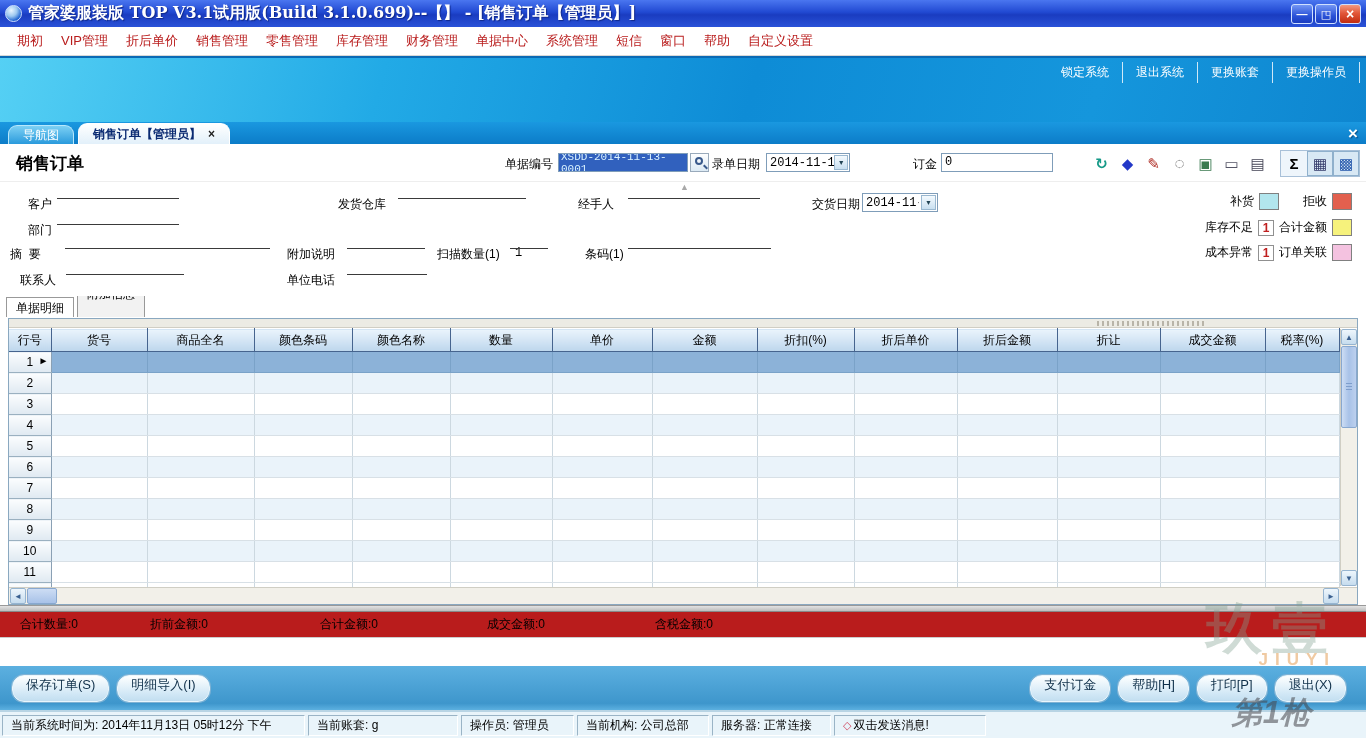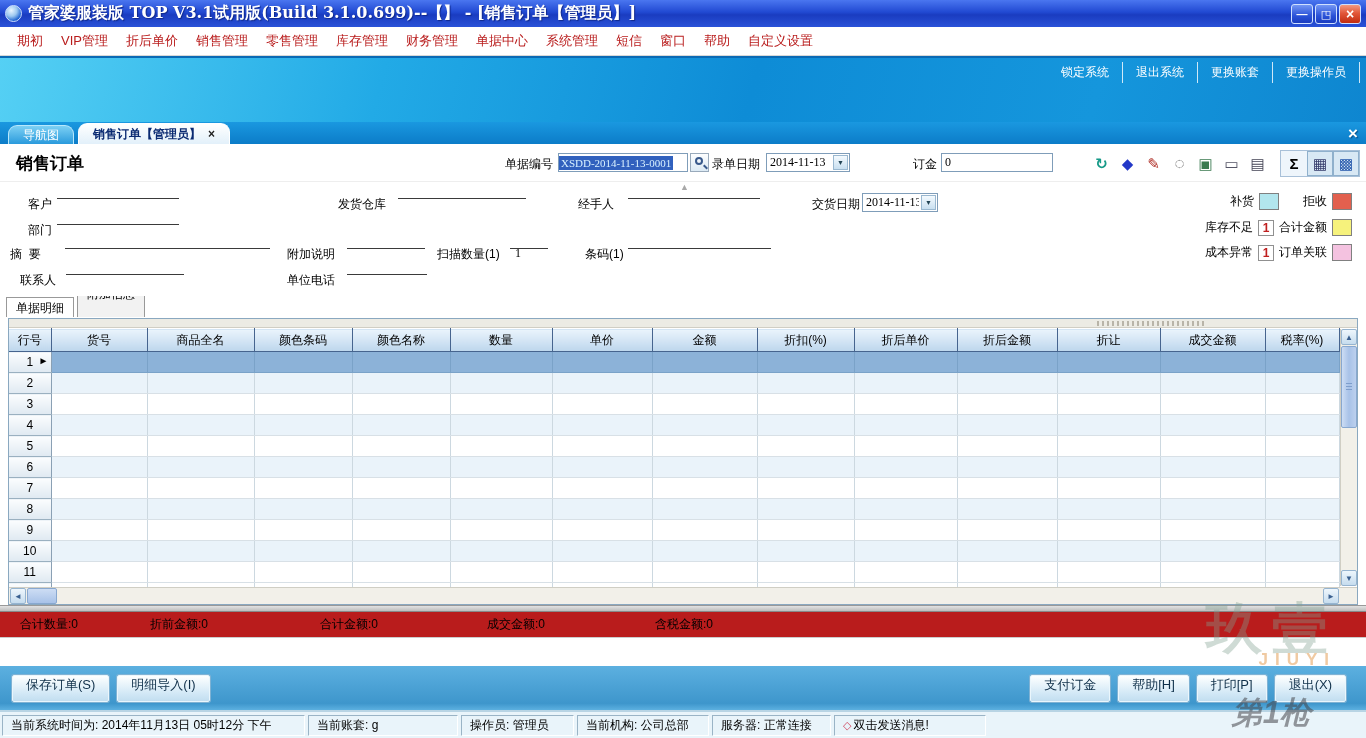--- a/index.html
+++ b/index.html
@@ -1,19 +1,19 @@
 <!DOCTYPE html>
 <html><head>
 <meta charset="utf-8">
 <style>
   * { margin:0; padding:0; box-sizing:border-box; }
   html,body { width:1366px; height:738px; overflow:hidden; }
   body { font-family:"Liberation Sans","DejaVu Sans",sans-serif; font-size:12px; background:#fff;
          display:flex; flex-direction:column; position:relative; }
-  .mono { font-family:Liberation Serif, serif; }
+  .mono { font-family:Liberation Mono, monospace; }
 
   
   .titlebar { height:27px; flex:none; display:flex; align-items:center; padding:0 5px; gap:6px;
     background:linear-gradient(180deg,#4a76f0 0%,#2149d2 45%,#1a3cc0 55%,#2a52d8 100%); color:#fff; }
   .app-icon { width:17px; height:17px; border-radius:50%; flex:none;
     background:radial-gradient(circle at 35% 30%,#eaf6ff 0%,#9cc8f0 40%,#1a5fd0 75%,#0a3a90 100%);
     border:1px solid #cfe0ff; }
   .title-text { font-family:"DejaVu Serif","Liberation Serif",serif; font-weight:bold; font-size:16px;
     text-shadow:1px 1px 1px #10288a; white-space:nowrap; overflow:hidden; }
   .win-btns { margin-left:auto; display:flex; gap:2px; }
@@ -159,21 +159,21 @@
   .sum-item.s2 { width:167px; }
   .sum-item.s3 { width:168px; }
   .sum-item.s4 { width:160px; }
 
   
   .gap { flex:1; background:#fff; }
   .footer { height:44px; flex:none; background:linear-gradient(180deg,#5cb0e0 0%,#3e96cc 85%,#5cb0e0 100%);
     display:flex; align-items:center; padding:0 12px; position:relative; }
   .f-btn { height:27px; padding:0 13px; margin-right:8px; font-size:13px; color:#10304a; cursor:pointer;
     background:linear-gradient(180deg,#feffff,#d2e8f6 70%,#c2def0); border:1px solid #eaf6fc;
-    box-shadow:0 0 0 1px #7fb2d4; border-radius:2px; white-space:nowrap; }
+    box-shadow:0 0 0 1px #7fb2d4; border-radius:12px; white-space:nowrap; }
   .f-right { margin-left:auto; display:flex; }
 
   
   .statusbar { height:28px; flex:none; background:#e9f4fa; border-top:2px solid #b8d4e4;
     display:flex; align-items:center; padding:0 2px; gap:3px; font-size:12px; }
   .st-seg { height:21px; line-height:19px; padding:0 8px; border:1px solid;
     border-color:#9ab4c6 #fff #fff #9ab4c6; white-space:nowrap; overflow:hidden; color:#000; }
   .st0 { width:303px; } .st1 { width:150px; } .st2 { width:113px; } .st3 { width:132px; }
   .st4 { width:119px; } .st5 { width:152px; display:flex; align-items:center; gap:2px; }
   .diamond { color:#d04860; font-size:11px; }

